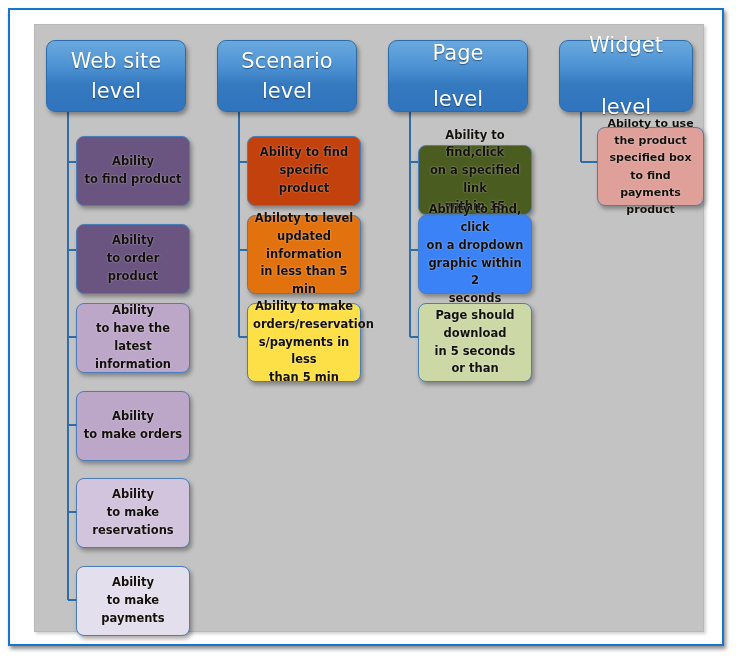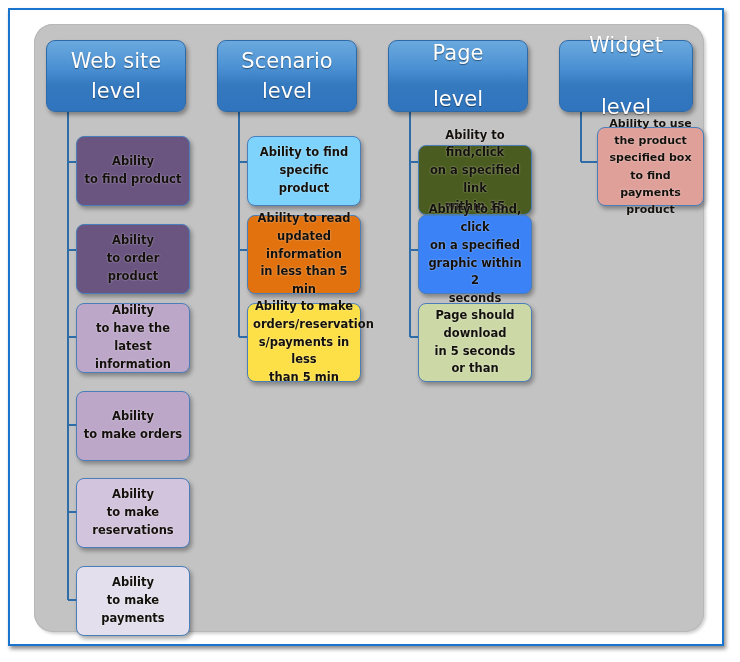--- a/index.html
+++ b/index.html
@@ -17,21 +17,20 @@
     box-sizing:border-box;
     background:#ffffff;
     box-shadow:2px 3px 4px rgba(0,0,0,.45);
   }
   #canvas{
     position:absolute;
     left:24px;top:14px;
     width:670px;height:608px;
     background:#c3c3c3;
     box-shadow:inset 0 0 0 1px #b7b7b7, 2px 2px 3px rgba(0,0,0,.18);
-    border-radius:19px;
   }
   .header{
     position:absolute;
     border:1px solid #2f6aa8;
     border-radius:9px;
     background:linear-gradient(to bottom,#6aa9de 0%,#4b91d3 38%,#3579bf 62%,#2f74bd 100%);
     box-shadow:2px 3px 4px rgba(0,0,0,.35);
     color:#ffffff;
     display:flex;
     flex-direction:column;
@@ -125,26 +124,26 @@
     <div class="node" style="left:42px;top:542px;width:114px;height:70px;background:#e3dfec;">
       <span class="ln">Ability</span>
       <span class="ln">to make</span>
       <span class="ln">payments</span>
     </div>
 
     <div class="header" style="left:183px;top:16px;width:140px;height:72px;">
       <span class="ln">Scenario level</span>
     </div>
 
-    <div class="node" style="left:213px;top:112px;width:114px;height:70px;background:#7dd3fc;">
+    <div class="node" style="left:213px;top:112px;width:114px;height:70px;background:#c2410c;">
       <span class="ln">Ability to find</span>
       <span class="ln">specific product</span>
     </div>
     <div class="node" style="left:213px;top:191px;width:114px;height:79px;background:#e2720e;">
-      <span class="ln">Ability to read</span>
+      <span class="ln">Abiloty to level</span>
       <span class="ln">updated</span>
       <span class="ln">information</span>
       <span class="ln">in less than 5 min</span>
     </div>
     <div class="node" style="left:213px;top:279px;width:114px;height:79px;background:#fde047;">
       <span class="ln">Ability to make</span>
       <span class="ln">orders/reservation</span>
       <span class="ln">s/payments in less</span>
       <span class="ln">than 5 min</span>
     </div>
@@ -154,38 +153,38 @@
       <span class="ln">level</span>
     </div>
 
     <div class="node" style="left:384px;top:112px;width:114px;height:70px;background:#4b5c20;margin-top:9px;">
       <span class="ln">Ability to  find,click</span>
       <span class="ln">on a specified  link</span>
       <span class="ln">within  15 seconds</span>
     </div>
     <div class="node" style="left:384px;top:191px;width:114px;height:79px;background:#3b82f6;">
       <span class="ln">Ability to  find, click</span>
-      <span class="ln">on a specified</span>
+      <span class="ln">on a dropdown</span>
       <span class="ln">graphic within  2</span>
       <span class="ln">seconds</span>
     </div>
     <div class="node" style="left:384px;top:279px;width:114px;height:79px;background:#ccd9a7;">
       <span class="ln">Page should</span>
       <span class="ln">download</span>
       <span class="ln">in 5 seconds</span>
       <span class="ln">or than</span>
     </div>
 
     <div class="header" style="left:525px;top:16px;width:134px;height:72px;gap:32px;">
       <span class="ln">Widget</span>
       <span class="ln">level</span>
     </div>
 
     <div class="node" style="left:563px;top:103px;width:107px;height:79px;background:#dfa09a;font-size:11px;">
-      <span class="ln">Ability to  use</span>
+      <span class="ln">Abiloty to  use</span>
       <span class="ln">the product</span>
       <span class="ln">specified box</span>
       <span class="ln">to find payments</span>
       <span class="ln">product</span>
     </div>
 
   </div>
 </div>
 
 </body></html>

